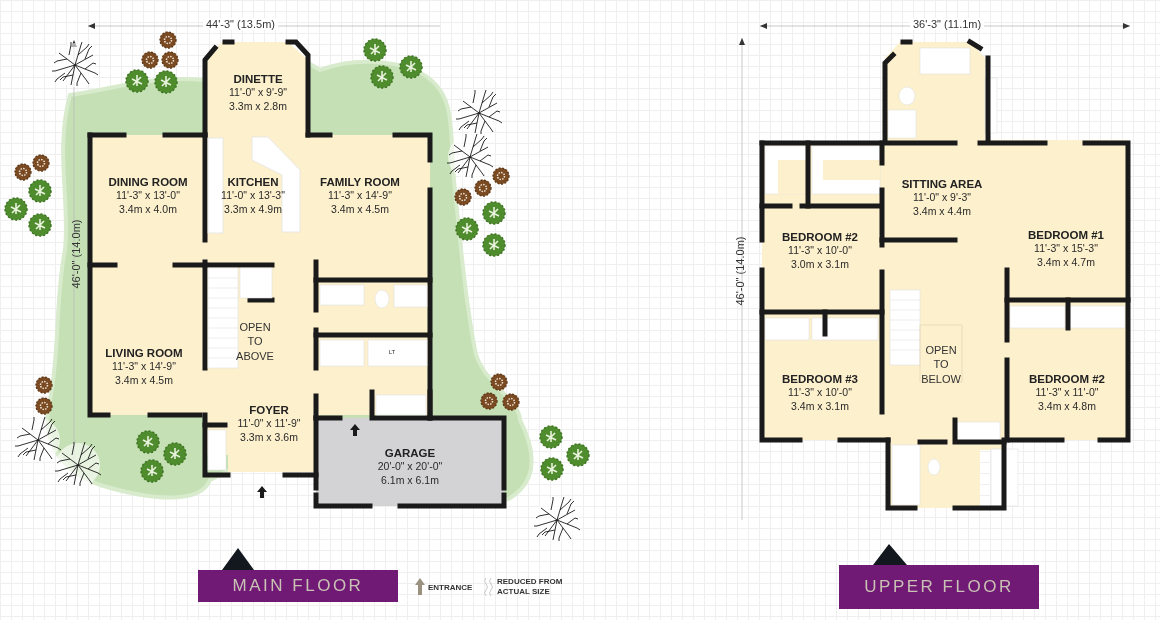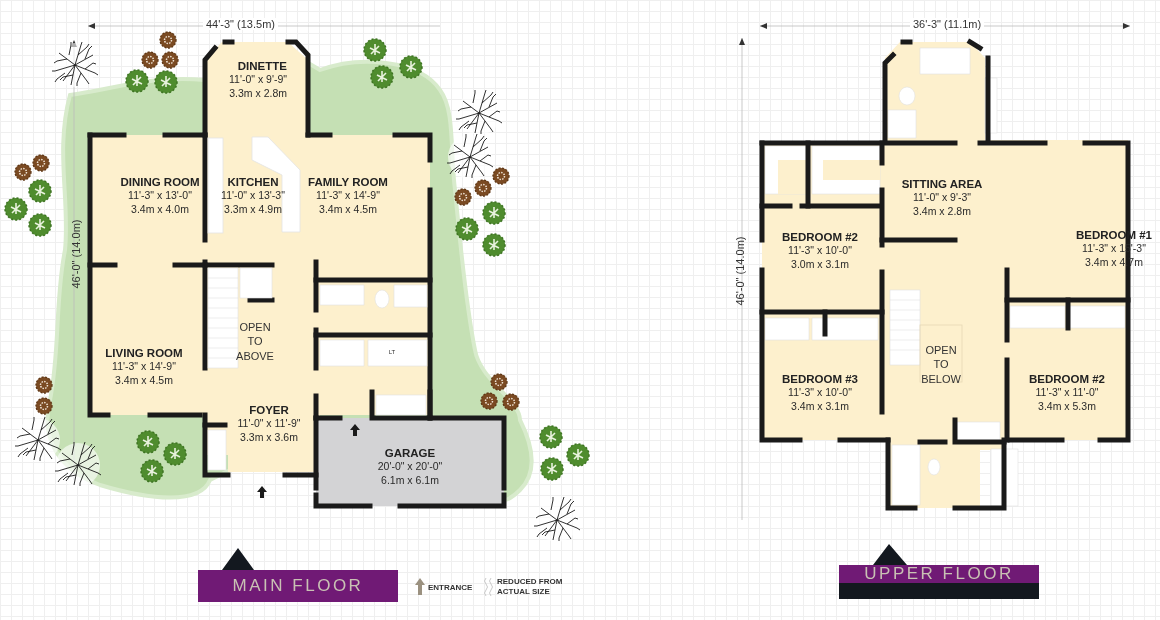--- a/index.html
+++ b/index.html
@@ -242,36 +242,36 @@
   <g stroke="#e6d8b4" stroke-width="0.8" fill="none">
     <rect x="920" y="325" width="42" height="57"></rect>
   </g>
 </svg>
 
 <div class="dimtxt" style="left:203px;top:18px;">44'-3" (13.5m)</div>
 <div class="vdim" style="left:36px;top:248px;width:80px;text-align:center;">46'-0" (14.0m)</div>
 <div class="dimtxt" style="left:910px;top:18px;">36'-3" (11.1m)</div>
 <div class="vdim" style="left:700px;top:265px;width:80px;text-align:center;">46'-0" (14.0m)</div>
 
-<div class="label" style="left:258px;top:59px;text-align:right;">
+<div class="label" style="left:258px;top:72px;">
   <span class="nm">DINETTE</span>
   <span class="dim">11'-0" x 9'-9"</span>
   <span class="dim">3.3m x 2.8m</span>
 </div>
-<div class="label" style="left:160px;top:175px;text-align:center;">
+<div class="label" style="left:148px;top:175px;text-align:center;">
   <span class="nm">DINING ROOM</span>
   <span class="dim">11'-3" x 13'-0"</span>
   <span class="dim">3.4m x 4.0m</span>
 </div>
 <div class="label" style="left:253px;top:175px;">
   <span class="nm">KITCHEN</span>
   <span class="dim">11'-0" x 13'-3"</span>
   <span class="dim">3.3m x 4.9m</span>
 </div>
-<div class="label" style="left:348px;top:175px;text-align:center;">
+<div class="label" style="left:360px;top:175px;text-align:center;">
   <span class="nm">FAMILY ROOM</span>
   <span class="dim">11'-3" x 14'-9"</span>
   <span class="dim">3.4m x 4.5m</span>
 </div>
 <div class="label" style="left:144px;top:322px;margin-top:24px;">
   <span class="nm">LIVING ROOM</span>
   <span class="dim">11'-3" x 14'-9"</span>
   <span class="dim">3.4m x 4.5m</span>
 </div>
 <div class="small" style="left:255px;top:320px;white-space:pre;">OPEN
@@ -285,48 +285,48 @@
 </div>
 <div class="label" style="left:410px;top:446px;">
   <span class="nm">GARAGE</span>
   <span class="dim">20'-0" x 20'-0"</span>
   <span class="dim">6.1m x 6.1m</span>
 </div>
 
 <div class="label" style="left:942px;top:177px;">
   <span class="nm">SITTING AREA</span>
   <span class="dim">11'-0" x 9'-3"</span>
-  <span class="dim">3.4m x 2.8m</span>
-</div>
-<div class="label" style="left:1066px;top:228px;margin-left:48px;">
+  <span class="dim">3.4m x 4.4m</span>
+</div>
+<div class="label" style="left:1066px;top:228px;">
   <span class="nm">BEDROOM #1</span>
   <span class="dim">11'-3" x 15'-3"</span>
   <span class="dim">3.4m x 4.7m</span>
 </div>
 <div class="label" style="left:820px;top:230px;">
   <span class="nm">BEDROOM #2</span>
   <span class="dim">11'-3" x 10'-0"</span>
   <span class="dim">3.0m x 3.1m</span>
 </div>
 <div class="small" style="left:941px;top:343px;white-space:pre;">OPEN
 TO
 BELOW</div>
 <div class="label" style="left:820px;top:372px;">
   <span class="nm">BEDROOM #3</span>
   <span class="dim">11'-3" x 10'-0"</span>
   <span class="dim">3.4m x 3.1m</span>
 </div>
 <div class="label" style="left:1067px;top:372px;">
   <span class="nm">BEDROOM #2</span>
   <span class="dim">11'-3" x 11'-0"</span>
-  <span class="dim">3.4m x 5.3m</span>
+  <span class="dim">3.4m x 4.8m</span>
 </div>
 
 <div class="banner" style="left:198px;top:570px;width:200px;height:32px;">MAIN FLOOR</div>
-<div class="banner" style="left:839px;top:565px;width:200px;height:18px;">UPPER FLOOR</div>
+<div class="banner" style="left:839px;top:565px;width:200px;height:44px;">UPPER FLOOR</div>
 
 <div>
   <span class="legend" style="left:414px;top:578px;width:12px;height:18px;"></span>
   <div class="legend" style="left:428px;top:583px;">ENTRANCE</div>
   <span class="legend" style="left:484px;top:578px;width:10px;height:18px;"></span>
   <div class="legend" style="left:497px;top:577px;">
     <div>REDUCED FROM</div>
     <div>ACTUAL SIZE</div>
   </div>
 </div>

